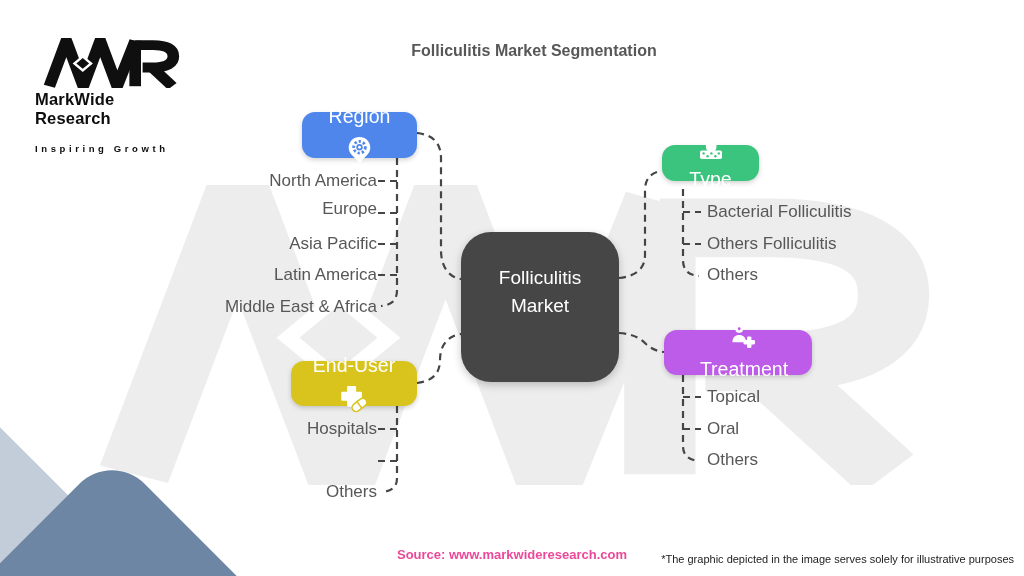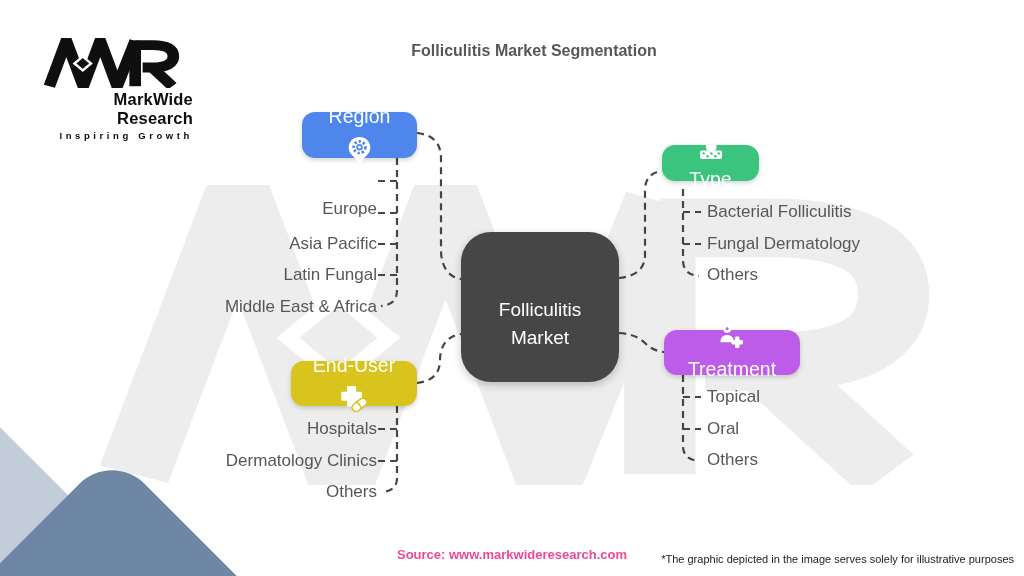--- a/index.html
+++ b/index.html
@@ -7,43 +7,43 @@
     position:relative;width:1024px;height:576px;overflow:hidden;background:#ffffff;
     font-family:"Liberation Sans", sans-serif;
   }
   
   .decor{position:absolute;transform:rotate(45deg);}
   .decor.light{left:-260px;top:450px;width:400px;height:400px;border-radius:56px;background:#c3ccd9;}
   .decor.dark{left:-78px;top:530px;width:380px;height:380px;border-radius:46px;background:#6d86a4;}
   
   .watermark{position:absolute;left:95px;top:185px;color:#ececec;opacity:.9;}
   
-  .brand{position:absolute;left:35px;top:38px;width:158px;text-align:right;color:#0f0f0f;}
+  .brand{position:absolute;left:35px;top:38px;width:158px;text-align:left;color:#0f0f0f;}
   .brand .mark{display:block;margin:0 auto;}
   .brand-name{font-size:16.5px;font-weight:bold;letter-spacing:.2px;margin-top:2px;color:#0d0d0d;}
-  .brand-tagline{font-size:9.5px;font-weight:bold;letter-spacing:3.6px;margin-top:2px;color:#0d0d0d;}
+  .brand-tagline{font-size:9.5px;font-weight:bold;letter-spacing:3.6px;margin-top:15px;color:#0d0d0d;}
   
   .title{position:absolute;left:44px;right:0;top:42px;text-align:center;
          font-size:16px;font-weight:bold;color:#575757;}
   
   .connectors{position:absolute;left:0;top:0;}
   .connectors path{fill:none;stroke:#454545;stroke-width:2.2;stroke-dasharray:7 5;}
   
   .node{position:absolute;display:flex;align-items:center;justify-content:center;gap:8px;
         border-radius:13px;color:#ffffff;font-size:19.5px;
         box-shadow:0 2px 5px rgba(0,0,0,.18);flex-direction:column;}
   .node .icon{display:flex;align-items:center;}
   .node-region{left:302px;top:112px;width:115px;height:46px;}
   .node-type{left:662px;top:145px;width:97px;height:36px;}
   .node-enduser{left:291px;top:361px;width:126px;height:45px;}
-  .node-treatment{left:664px;top:330px;width:136px;height:45px;}
+  .node-treatment{left:664px;top:330px;width:136px;height:45px;padding-left:12px;}
   
   .center-node{position:absolute;left:461px;top:232px;width:158px;height:150px;
                background:#464646;border-radius:30px;color:#ffffff;text-align:center;
-               font-size:19px;line-height:28px;box-sizing:border-box;padding-top:64px;
+               font-size:19px;line-height:28px;box-sizing:border-box;padding-top:32px;
                box-shadow:0 3px 8px rgba(0,0,0,.22);}
   
   .item{position:absolute;font-size:17px;line-height:26px;color:#575757;white-space:nowrap;}
   .item.r{right:647px;text-align:right;}
   .item.l{left:707px;text-align:center;}
   
   .source{position:absolute;left:0;right:0;bottom:14px;text-align:center;
           font-size:13px;font-weight:bold;color:#ec4899;}
   .disclaimer{position:absolute;right:10px;bottom:11px;font-size:11px;color:#1c1c1c;}
 </style>
@@ -150,31 +150,31 @@
         <circle cx="8.5" cy="4.8" r="4" fill="#ffffff"></circle>
         <circle cx="8.5" cy="4.4" r="1.5" fill="#bd5ce9"></circle>
         <path d="M1.5,18.5 C1.5,13.5 4.5,11 8.5,11 C12.5,11 15.5,13.5 15.5,18.5 Z" fill="#ffffff"></path>
         <rect x="16.6" y="12.5" width="4.6" height="12" rx="1.2" fill="#ffffff"></rect>
         <rect x="12.9" y="16.2" width="12" height="4.6" rx="1.2" fill="#ffffff"></rect>
       </svg>
     </span>
     <span>Treatment</span>
   </div>
 
+  <div class="item r" style="top:168px">North America</div>
   <div class="item r" style="top:196px">Europe</div>
   <div class="item r" style="top:231px">Asia Pacific</div>
-  <div class="item r" style="top:262px">Latin Fungal</div>
+  <div class="item r" style="top:262px">Latin America</div>
   <div class="item r" style="top:294px">Middle East &amp; Africa</div>
 
   <div class="item l" style="top:199px">Bacterial Folliculitis</div>
-  <div class="item l" style="top:231px">Fungal Dermatology</div>
+  <div class="item l" style="top:231px">Others Folliculitis</div>
   <div class="item l" style="top:262px">Others</div>
 
   <div class="item r" style="top:416px">Hospitals</div>
-  <div class="item r" style="top:448px">Dermatology Clinics</div>
   <div class="item r" style="top:479px">Others</div>
 
   <div class="item l" style="top:384px">Topical</div>
   <div class="item l" style="top:416px">Oral</div>
   <div class="item l" style="top:447px">Others</div>
 
   <div class="source">Source: www.markwideresearch.com</div>
   <div class="disclaimer">*The graphic depicted in the image serves solely for illustrative purposes</div>
 
 </div>

